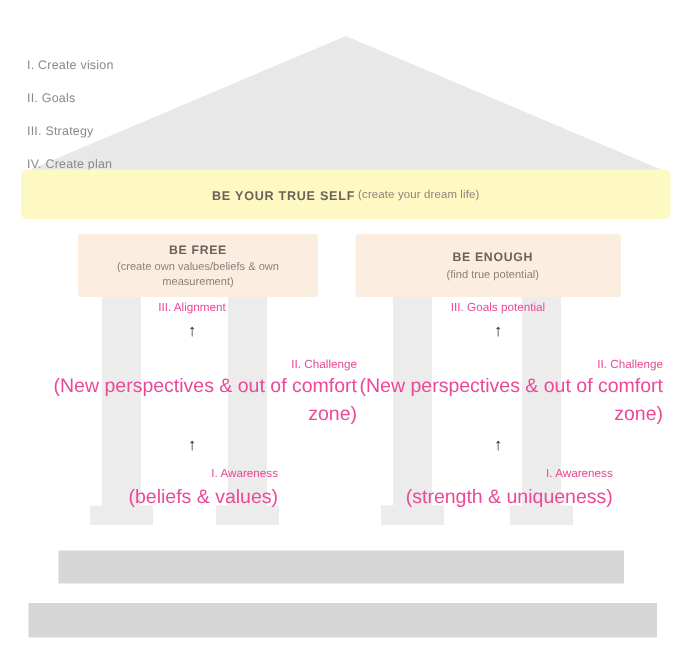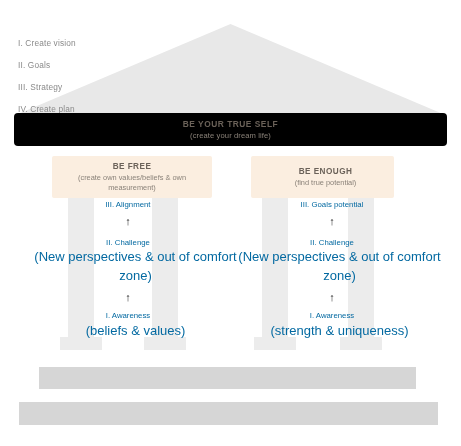--- a/index.html
+++ b/index.html
@@ -51,24 +51,24 @@
     white-space: nowrap;
   }
 
   
   .architrave {
     position: absolute;
     left: 14px;
     top: 113px;
     width: 433px;
     height: 33px;
-    background: #000000;
+    background: #fef9c3;
     border-radius: 4px;
     display: flex;
-    flex-direction: column;
+    flex-direction: row;
     align-items: center;
     justify-content: center;
     gap: 2px;
   }
   .architrave-title {
     font-size: 8.4px;
     font-weight: bold;
     color: #6b6259;
     letter-spacing: .5px;
   }
@@ -87,21 +87,21 @@
     border-radius: 2px;
     display: flex;
     flex-direction: column;
     align-items: center;
     justify-content: center;
     padding: 0 6px;
     box-sizing: border-box;
     gap: 2px;
   }
   .capital-left  { left: 52px;  width: 160px; }
-  .capital-right { left: 251px; width: 143px; padding-left: 12px; }
+  .capital-right { left: 237px; width: 177px; padding-left: 12px; }
   .capital-title {
     font-size: 8.2px;
     font-weight: bold;
     color: #6b6259;
     letter-spacing: .45px;
   }
   .capital-sub {
     font-size: 7.4px;
     color: #8a8279;
     text-align: center;
@@ -140,22 +140,22 @@
     display: flex;
     flex-direction: column;
     align-items: center;
     justify-content: flex-start;
     pointer-events: none;
   }
   .stack-left  { left: 18px;  width: 220px; }
   .stack-right { left: 222px; width: 220px; }
 
   .step-label {
-    text-align: center;
-    color: #0369a1;
+    text-align: right;
+    color: #ec4899;
     line-height: 1.4;
   }
   .step-title { font-size: 7.8px; }
   .step-sub   { font-size: 13px; margin-left: 15px; }
 
   .arrow {
     color: #1c1c1c;
     font-size: 11px;
     line-height: 1;
   }

